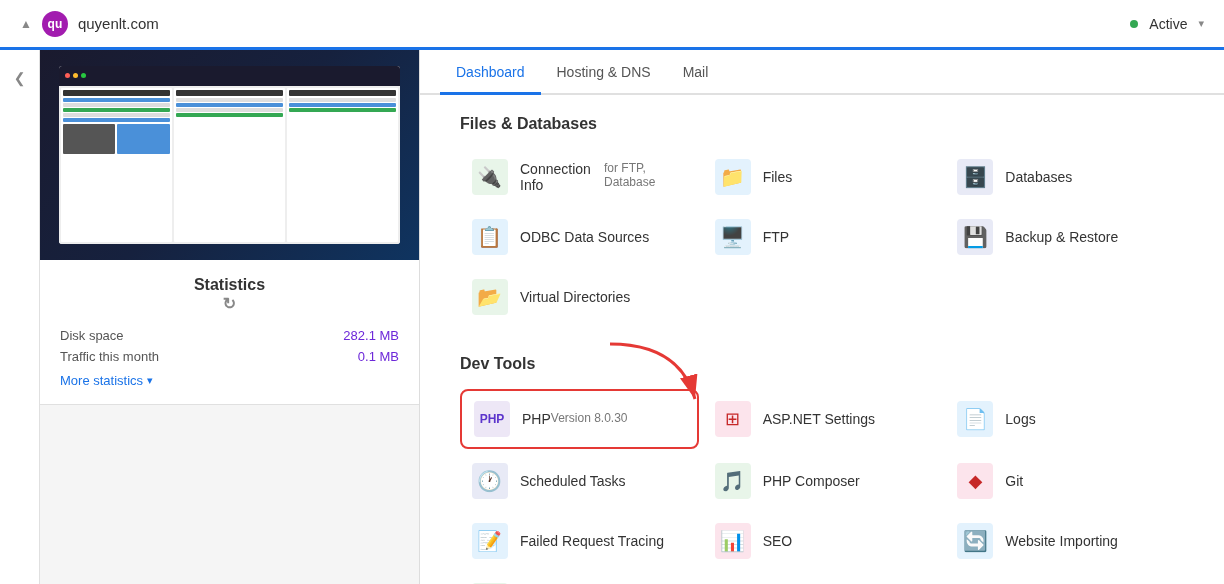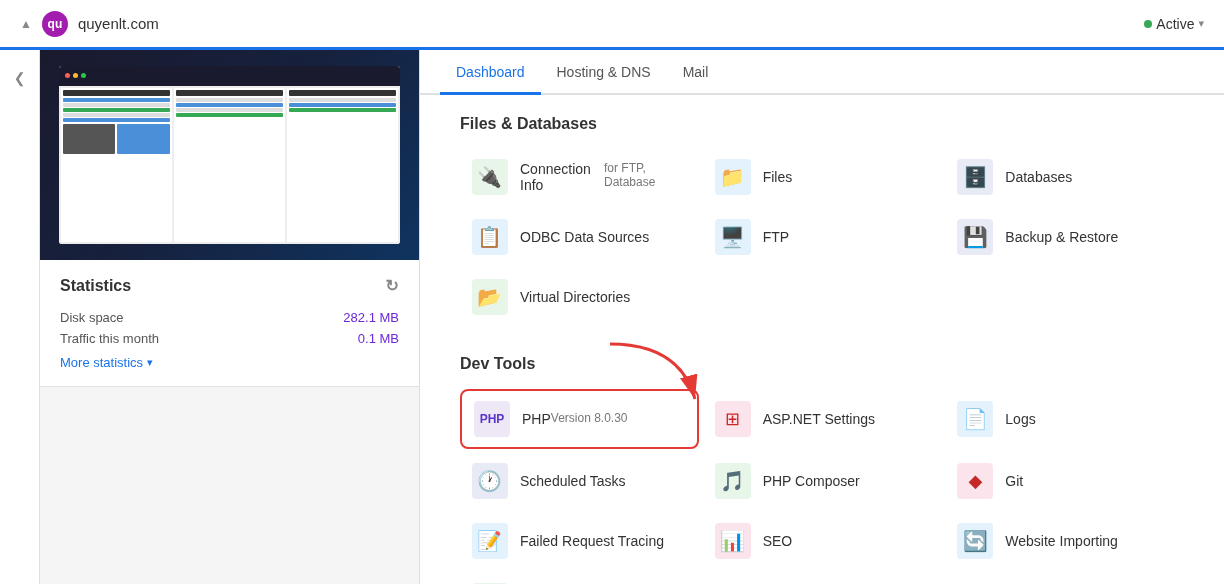--- a/index.html
+++ b/index.html
@@ -16,21 +16,21 @@
     }
     .top-bar-left { display: flex; align-items: center; gap: 10px; }
     .chevron-icon { color: #888; cursor: pointer; font-size: 12px; }
     .site-avatar {
       width: 26px; height: 26px; border-radius: 50%;
       background: #a21caf; color: #fff;
       display: flex; align-items: center; justify-content: center;
       font-size: 12px; font-weight: bold;
     }
     .site-name { font-size: 15px; color: #333; font-weight: 500; }
-    .top-bar-right { display: flex; align-items: center; gap: 4px; }
+    .top-bar-right { display: flex; align-items: center; gap: 11px; }
     .status-dot { width: 8px; height: 8px; border-radius: 50%; background: #34a853; display: inline-block; }
     .status-label { font-size: 14px; color: #333; }
     .status-chevron { color: #888; font-size: 11px; }
 
     .main-container { display: flex; height: calc(100vh - 50px); }
 
     .sidebar {
       width: 40px; background: #fff; border-right: 1px solid #e0e0e0;
       display: flex; flex-direction: column; align-items: center;
       padding-top: 10px;
@@ -67,21 +67,21 @@
     }
     .preview-col { background: #fff; border-radius: 1px; padding: 2px; }
     .preview-col-header { height: 6px; background: #333; border-radius: 1px; margin-bottom: 2px; }
     .preview-col-item { height: 4px; background: #ddd; border-radius: 1px; margin-bottom: 1px; }
     .preview-col-item.blue { background: #4a90d9; }
     .preview-col-item.green { background: #34a853; }
     .preview-bottom-row { display: grid; grid-template-columns: 1fr 1fr; gap: 2px; margin-top: 2px; }
     .preview-img-placeholder { background: #555; border-radius: 1px; height: 30px; }
 
     .stats-box { padding: 16px 20px; background: #fff; border-bottom: 1px solid #e0e0e0; }
-    .stats-title { font-size: 16px; font-weight: 600; color: #333; display: flex; align-items: center; justify-content: space-between; margin-bottom: 12px; }
+    .stats-title { font-size: 16px; font-weight: 600; color: #333; display: flex; align-items: center; justify-content: space-between; margin-bottom: 12px; flex-direction: column; }
     .refresh-icon { color: #888; font-size: 16px; cursor: pointer; }
     .stats-row { display: flex; justify-content: space-between; padding: 3px 0; font-size: 13px; color: #555; }
     .stats-value { color: #6d28d9; }
     .more-stats { color: #1a73e8; cursor: pointer; font-size: 13px; display: flex; align-items: center; gap: 4px; margin-top: 6px; }
     .more-stats-chevron { font-size: 11px; }
 
     .content-panel { flex: 1; background: #fff; overflow-y: auto; }
 
     .tabs-bar {
       display: flex; align-items: flex-end; border-bottom: 2px solid #e0e0e0;

